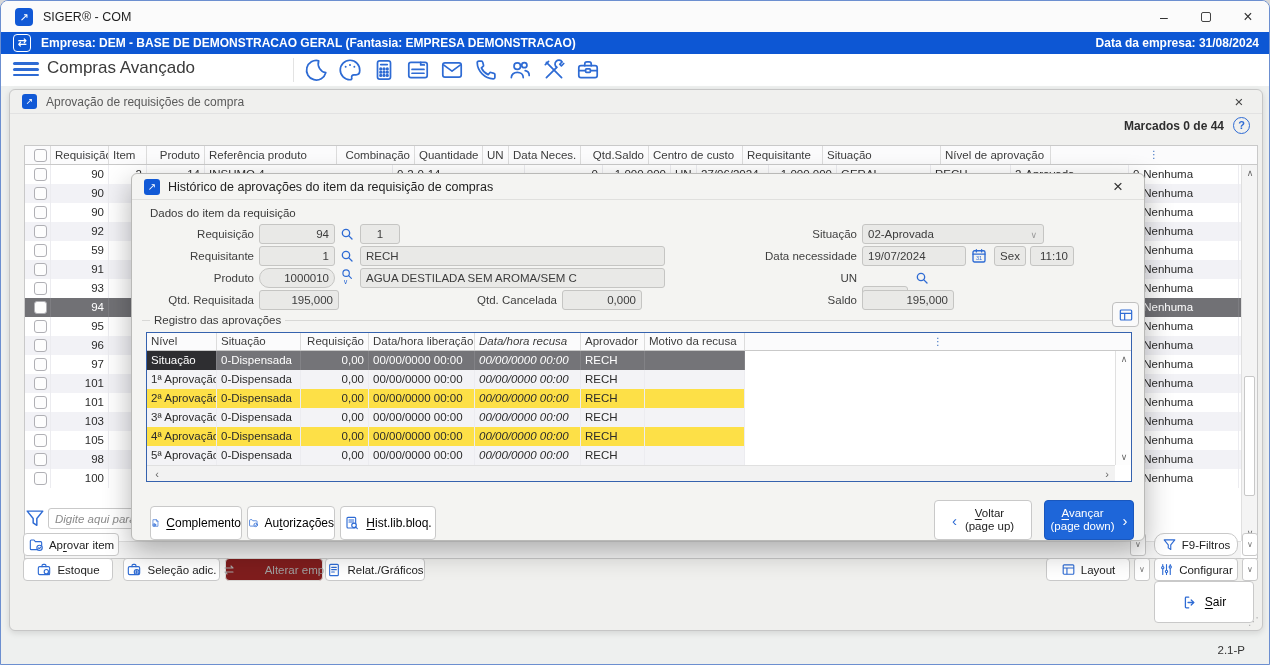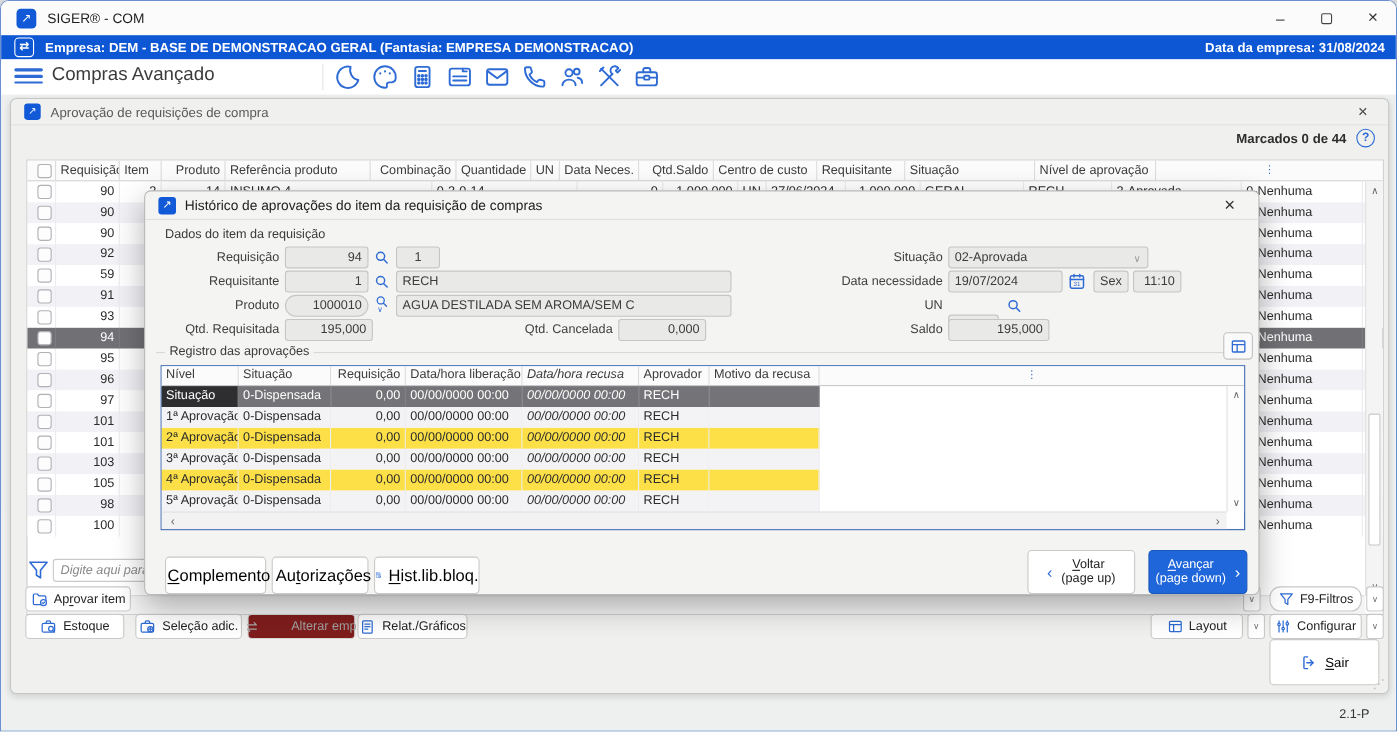--- a/index.html
+++ b/index.html
@@ -97,21 +97,21 @@
   .approw { display:flex; height:19px; }
   .approw .acell { line-height:19px; padding:0 4px; border-right:1px solid #ececf0; overflow:hidden; white-space:nowrap; background:#fde047; }
   .approw.alt .acell { background:#f3f3f6; }
   .approw.sel .acell { background:#747478; color:#fff; border-right-color:#828286; }
   .approw.sel .a-niv { background:#2e2e31; }
   .a-niv{width:70px;} .a-sit{width:84px;} .a-val{width:68px;} .a-lib{width:106px;} .a-rec{width:106px;font-style:italic;} .a-apr{width:64px;} .a-mot{width:100px;}
   .avscroll { position:absolute; right:0; top:18px; bottom:16px; width:16px; background:#fdfdfd; border-left:1px solid #e0e0e0; }
   .ahscroll { position:absolute; left:0; right:16px; bottom:0; height:16px; background:#f2f2f2; border-top:1px solid #e0e0e0; }
 
   
-  .mbtn { position:absolute; top:332px; height:34px; background:#fff; border:1px solid #c9c9c9; border-radius:4px; display:inline-flex; align-items:center; justify-content:center; gap:6px; font-size:15px; }
+  .mbtn { position:absolute; top:332px; height:34px; background:#fff; border:1px solid #c9c9c9; border-radius:4px; display:inline-flex; align-items:center; justify-content:center; gap:6px; font-size:12px; }
   .navbtn { position:absolute; top:326px; height:40px; border-radius:4px; display:flex; align-items:center; justify-content:center; gap:8px; font-size:11.5px; }
   .navbtn .twol { display:flex; flex-direction:column; align-items:center; line-height:13px; }
   .navbtn.back { background:#fff; border:1px solid #c9c9c9; color:#222; }
   .navbtn.back .nchev { color:#2e6bd4; font-size:15px; }
   .navbtn.fwd { background:#1e66d9; border:1px solid #1a57bd; color:#fff; }
   .navbtn.fwd .nchev { color:#fff; font-size:15px; }
   u { text-underline-offset:2px; }
 </style>
 </head>
 <body>

